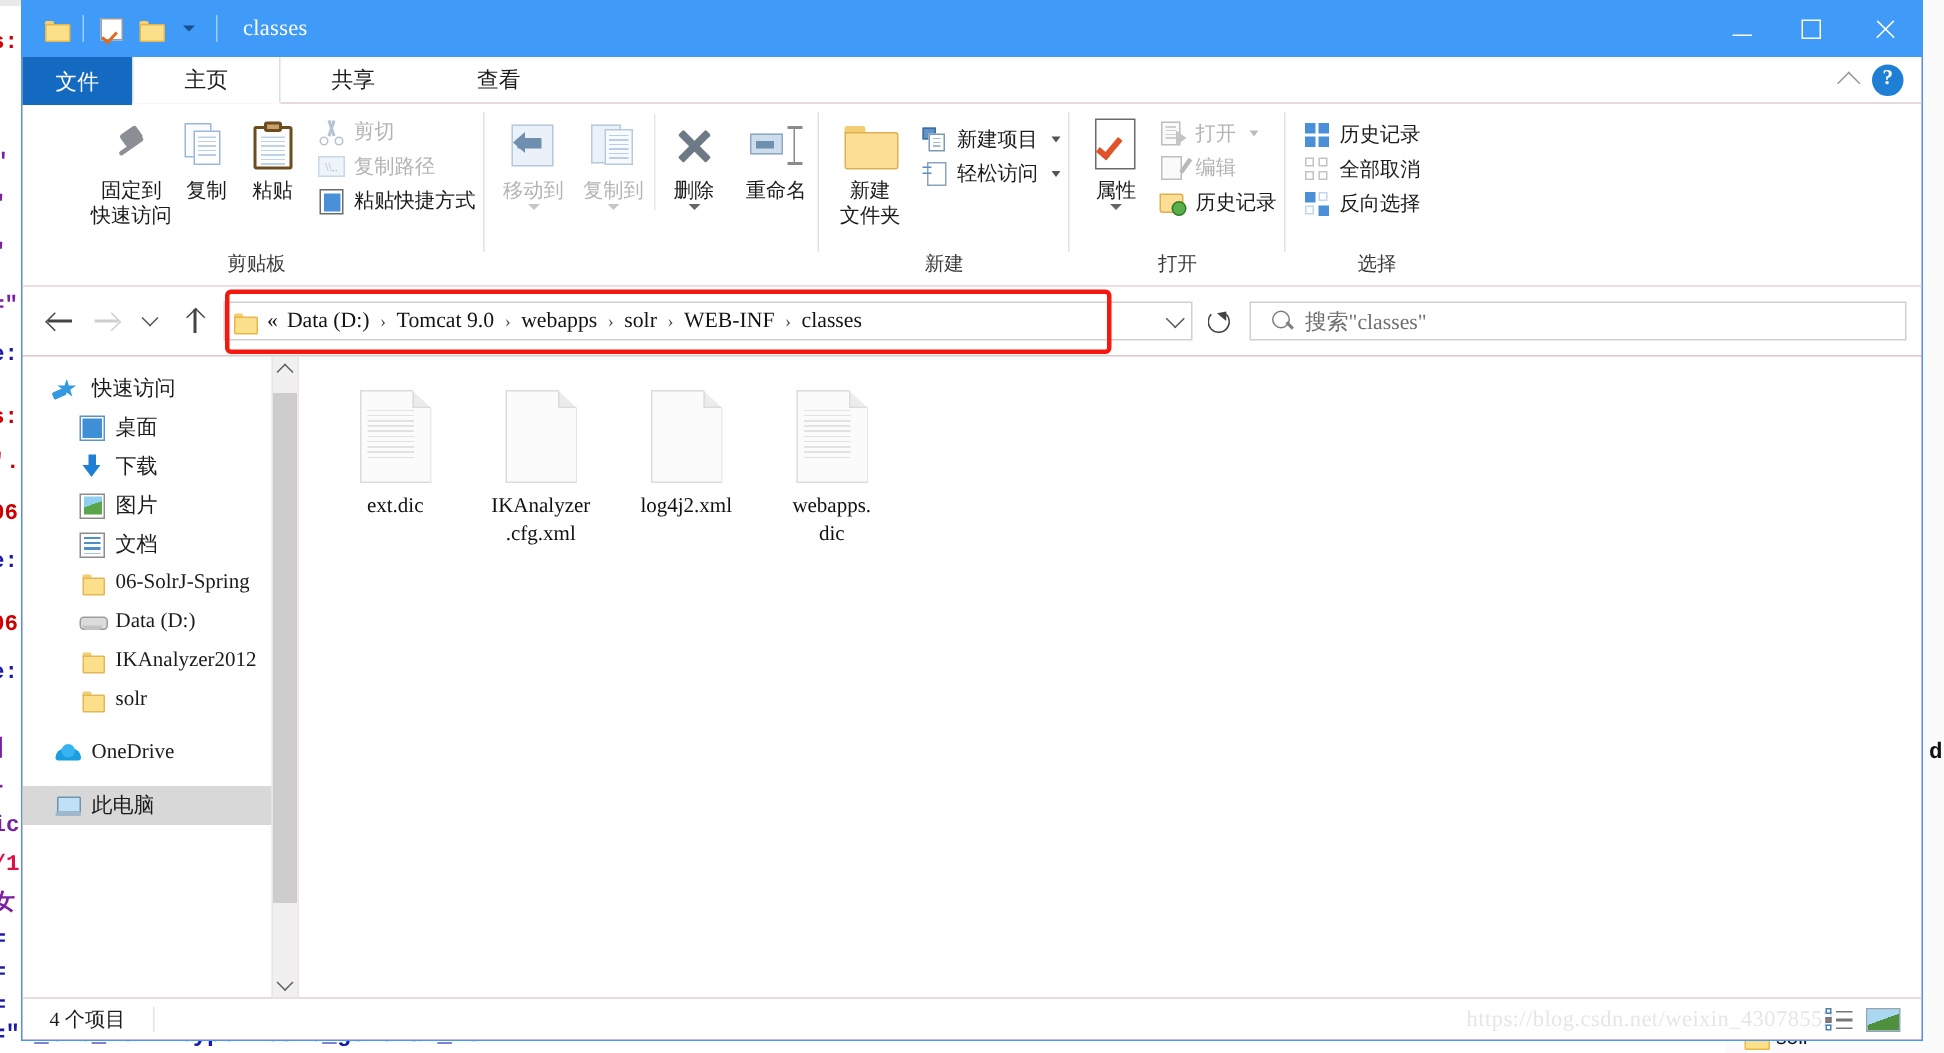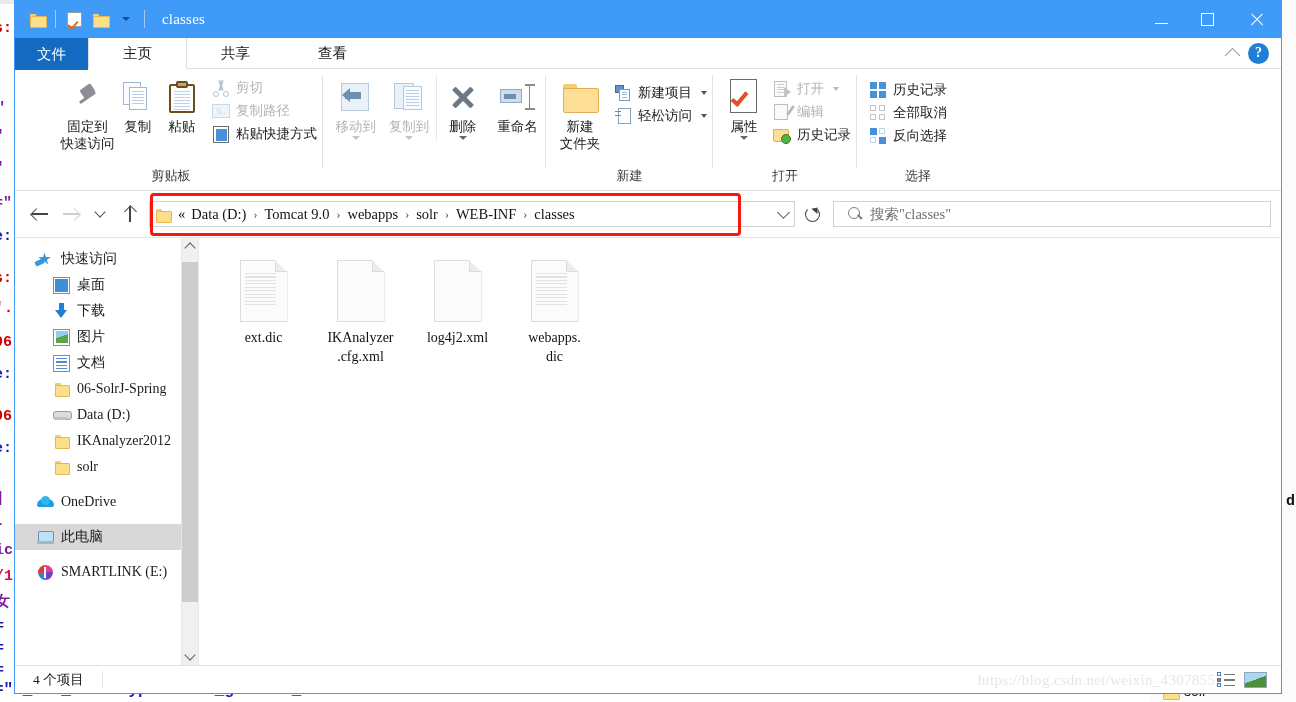--- a/index.html
+++ b/index.html
@@ -781,24 +781,20 @@
         <div class="navitem indent-0" style="margin-top:9px;">
           <span class="ni ni-cloud"></span>
           <span class="lbl">OneDrive</span>
         </div>
 
         <div class="navitem indent-0 sel" style="margin-top:9px;">
           <span class="ni ni-pc"></span>
           <span class="lbl">此电脑</span>
         </div>
 
-        <div class="navitem indent-0" style="margin-top:9px;">
-          <span class="ni ni-usb"></span>
-          <span class="lbl">SMARTLINK (E:)</span>
-        </div>
       </div>
 
       <div id="navscroll">
         <div class="sb-arrow">
             <span class="sb-up"></span>
           </div>
         <div id="sb-thumb"></div>
         <div class="sb-arrow" id="sb-down">
             <span class="sb-dn"></span>
           </div>

